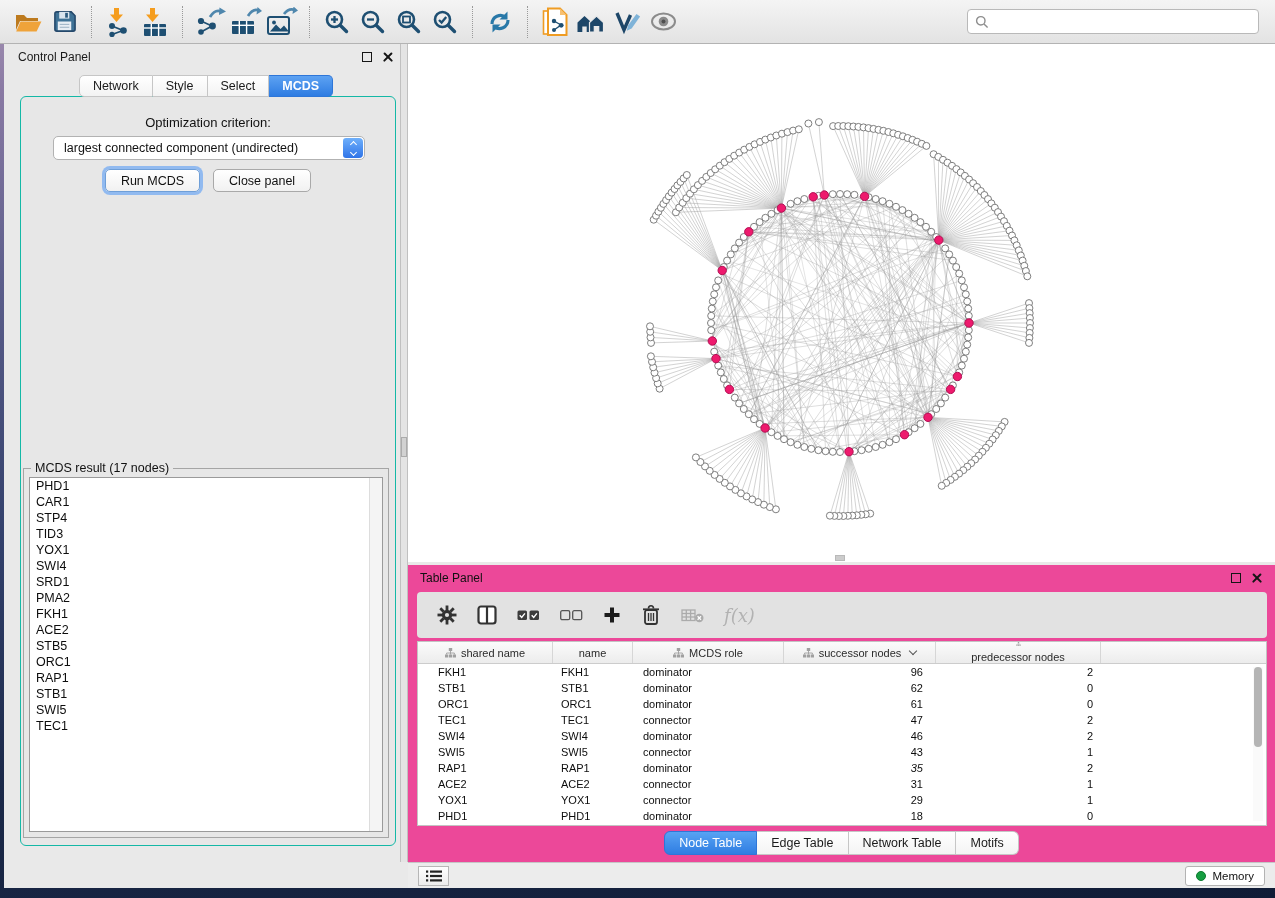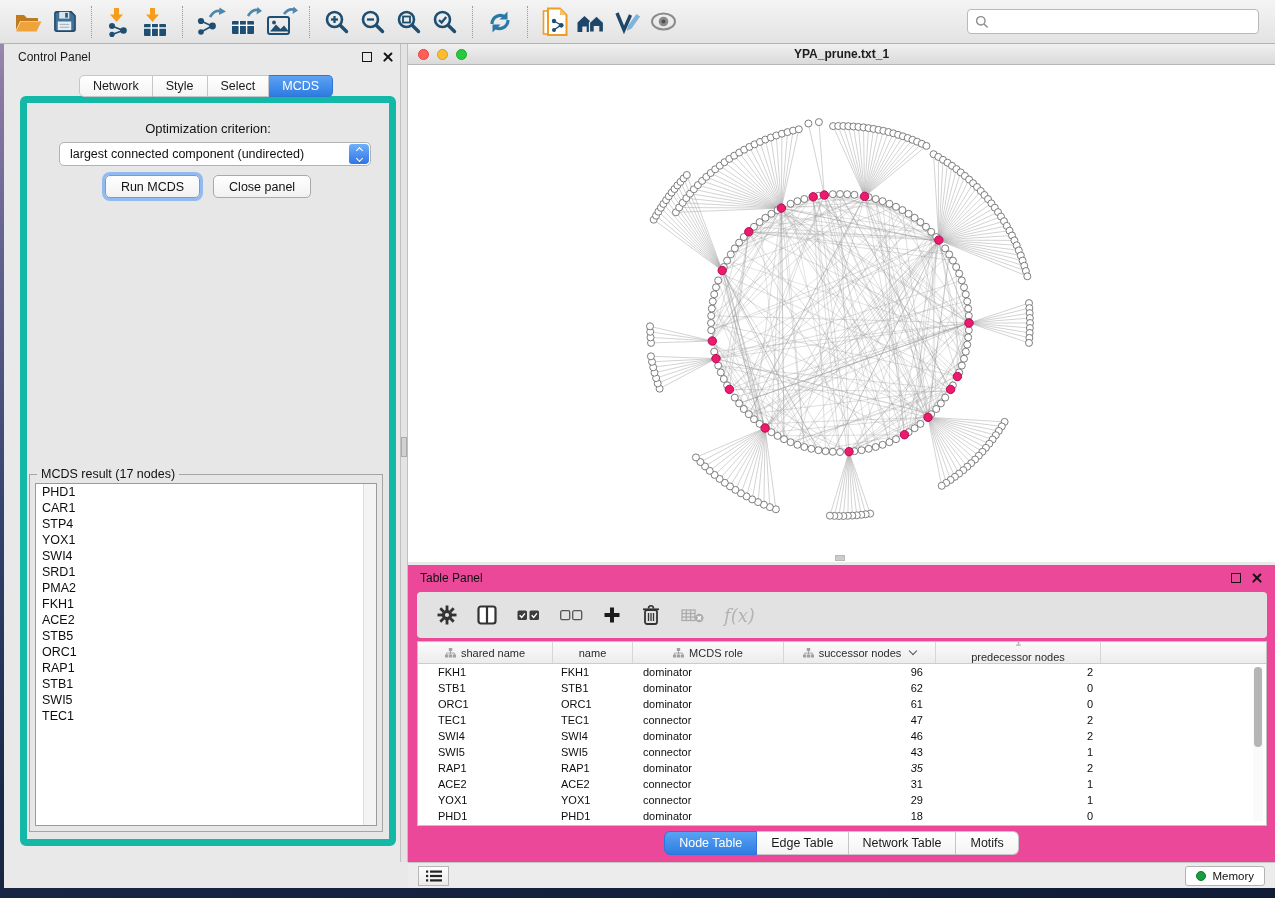--- a/index.html
+++ b/index.html
@@ -26,24 +26,24 @@
   .cp-title{font-size:12px;color:#1a1a1a;}
   .win-btns{margin-left:auto;display:flex;align-items:center;gap:10px;}
   .float-icon{width:10px;height:10px;border:1.7px solid #151515;display:inline-block;}
   .x-icon{position:relative;width:12px;height:12px;display:inline-block;}
   .x-icon::before,.x-icon::after{content:"";position:absolute;left:0;top:5px;width:12px;height:2.4px;background:#151515;border-radius:1px;}
   .x-icon::before{transform:rotate(45deg);} .x-icon::after{transform:rotate(-45deg);}
   .tabs-row{display:flex;justify-content:center;margin-top:5px;position:relative;z-index:2;}
   .cp-tab{height:22px;padding:0 13px;display:flex;align-items:center;background:linear-gradient(#ffffff,#f3f3f3);
     border:1px solid #c6c6c6;border-left-width:0;font-size:12.5px;color:#1a1a1a;cursor:default;}
   .cp-tab:first-child{border-left-width:1px;border-radius:5px 0 0 5px;}
-  .cp-tab:last-child{border-radius:0 5px 5px 0;}
+  .cp-tab:last-child{border-radius:0 5px 5px 0;font-weight:bold;}
   .cp-tab.selected{background:linear-gradient(#5da2f2,#2e7ce2);color:#fff;border-color:#2e76d8;}
   .cp-body{position:absolute;left:12px;right:8px;top:52px;bottom:16px;background:#e7e7e7;
-    border:7px solid #14b8a6;border-radius:6px;}
+    border:1px solid #14b8a6;border-radius:6px;}
   .opt-label{position:absolute;top:18px;left:0;right:0;text-align:center;font-size:13px;color:#111;}
   .dropdown{position:absolute;left:32px;top:39px;width:312px;height:24px;background:#fff;
     border:1px solid #b2b2b2;border-radius:5px;display:flex;align-items:center;padding-left:10px;font-size:12.5px;}
   .dd-stepper{position:absolute;right:1px;top:1px;bottom:1px;width:20px;border-radius:3px 4px 4px 3px;
     background:linear-gradient(#6fb0fb,#2f74e8);display:flex;flex-direction:column;align-items:center;justify-content:center;gap:3px;}
   .chev-up{width:5px;height:5px;border-left:1.7px solid #fff;border-top:1.7px solid #fff;transform:rotate(45deg);}
   .chev-down{width:5px;height:5px;border-left:1.7px solid #fff;border-top:1.7px solid #fff;transform:rotate(225deg);}
   .btn-row{position:absolute;left:0;right:0;top:72px;display:flex;justify-content:center;gap:13px;}
   .btn{height:23px;padding:0 15px;background:linear-gradient(#ffffff,#f1f1f1);border:1px solid #a9a9a9;
     border-radius:5px;font-size:12.5px;color:#111;display:flex;align-items:center;}
@@ -280,20 +280,21 @@
         <div class="btn focused">Run MCDS</div>
         <div class="btn">Close panel</div>
       </div>
       <div class="mcds-group">
         <span class="mcds-legend">MCDS result (17 nodes)</span>
         <div class="mcds-list" id="mcds-list">
           <div class="mcds-scroll"></div>
         <div class="mcds-item">PHD1</div>
             <div class="mcds-item">CAR1</div>
             <div class="mcds-item">STP4</div>
+            <div class="mcds-item">TID3</div>
             <div class="mcds-item">YOX1</div>
             <div class="mcds-item">SWI4</div>
             <div class="mcds-item">SRD1</div>
             <div class="mcds-item">PMA2</div>
             <div class="mcds-item">FKH1</div>
             <div class="mcds-item">ACE2</div>
             <div class="mcds-item">STB5</div>
             <div class="mcds-item">ORC1</div>
             <div class="mcds-item">RAP1</div>
             <div class="mcds-item">STB1</div>
@@ -304,28 +305,20 @@
     </div>
   </div>
 
   <div class="v-splitter">
     <div class="handle"></div>
   </div>
 
   <div class="right-area">
 
     <div class="net-window">
-      <div class="net-titlebar">
-        <span class="lights">
-          <span class="light" style="background:#ff5f57;border:1px solid #e0443e;"></span>
-          <span class="light" style="background:#febc2e;border:1px solid #d89c20;"></span>
-          <span class="light" style="background:#28c840;border:1px solid #1aab29;"></span>
-        </span>
-        <span class="net-title">YPA_prune.txt_1</span>
-      </div>
       <div class="net-canvas">
         <svg id="net-svg" width="867" height="497" viewBox="0 0 867 497">
             <line x1="314.2" y1="205.5" x2="424.8" y2="386.8" stroke="#9a9a9a" stroke-width="0.6" opacity="0.55"></line>
             <line x1="314.2" y1="205.5" x2="410.4" y2="385.2" stroke="#9a9a9a" stroke-width="0.6" opacity="0.55"></line>
             <line x1="314.2" y1="205.5" x2="351.6" y2="358.9" stroke="#9a9a9a" stroke-width="0.6" opacity="0.55"></line>
             <line x1="314.2" y1="205.5" x2="363.4" y2="367.2" stroke="#9a9a9a" stroke-width="0.6" opacity="0.55"></line>
             <line x1="314.2" y1="205.5" x2="326.8" y2="183.4" stroke="#9a9a9a" stroke-width="0.6" opacity="0.55"></line>
             <line x1="314.2" y1="205.5" x2="403.3" y2="383.8" stroke="#9a9a9a" stroke-width="0.6" opacity="0.55"></line>
             <line x1="314.2" y1="205.5" x2="488.0" y2="141.8" stroke="#9a9a9a" stroke-width="0.6" opacity="0.55"></line>
             <line x1="314.2" y1="205.5" x2="410.4" y2="385.2" stroke="#9a9a9a" stroke-width="0.6" opacity="0.55"></line>

